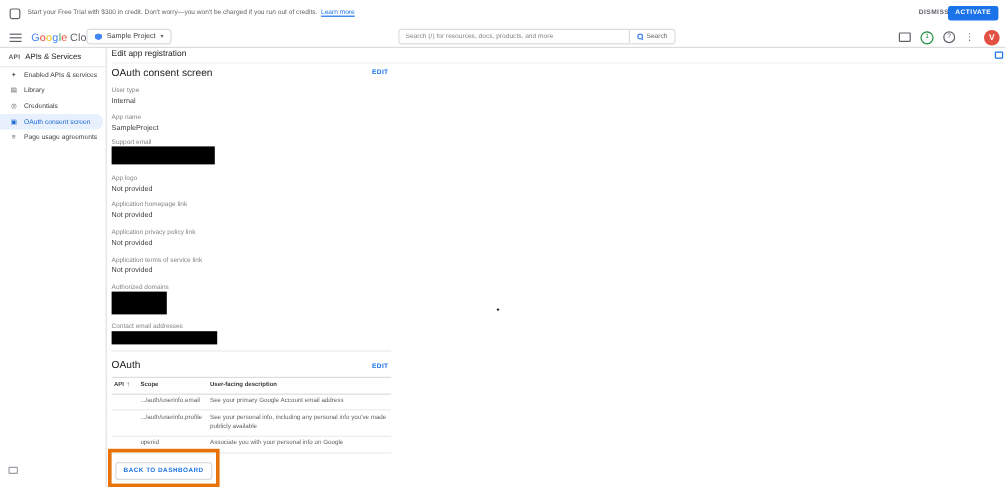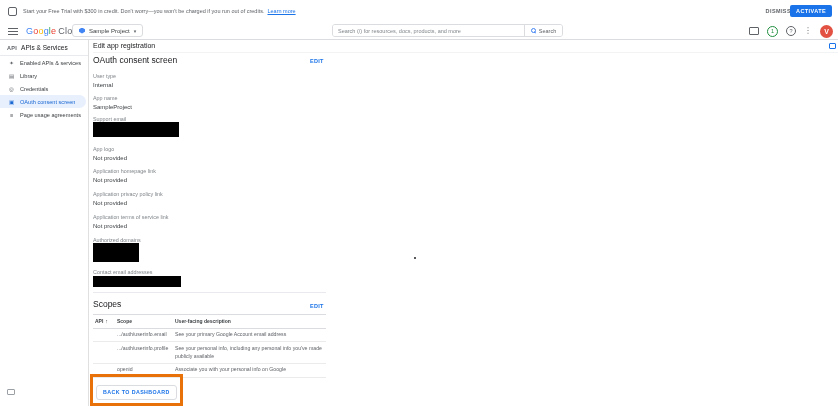--- a/index.html
+++ b/index.html
@@ -187,21 +187,21 @@
   </div>
   <div class="redacted" style="top:243px; width:46px; height:19px;"></div>
 
   <div class="field" style="top:269px;">
     <div class="flabel">Contact email addresses</div>
   </div>
   <div class="redacted" style="top:276px; width:88px; height:11px;"></div>
 
   <div class="divider2"></div>
 
-  <div class="section-title" style="top:299px;">Scopes</div>
+  <div class="section-title" style="top:299px;">OAuth</div>
   <div class="edit-link" style="top:303px;">EDIT</div>
 
   <div id="scopes-table">
     <div class="trow thead">
       <div class="col-api"><span>API</span><span class="sort-arrow">↑</span></div>
       <div class="col-scope" style="color:#3c4043;">Scope</div>
       <div class="col-desc" style="color:#3c4043;">User-facing description</div>
     </div>
     <div class="trow">
       <div class="col-api"></div>

